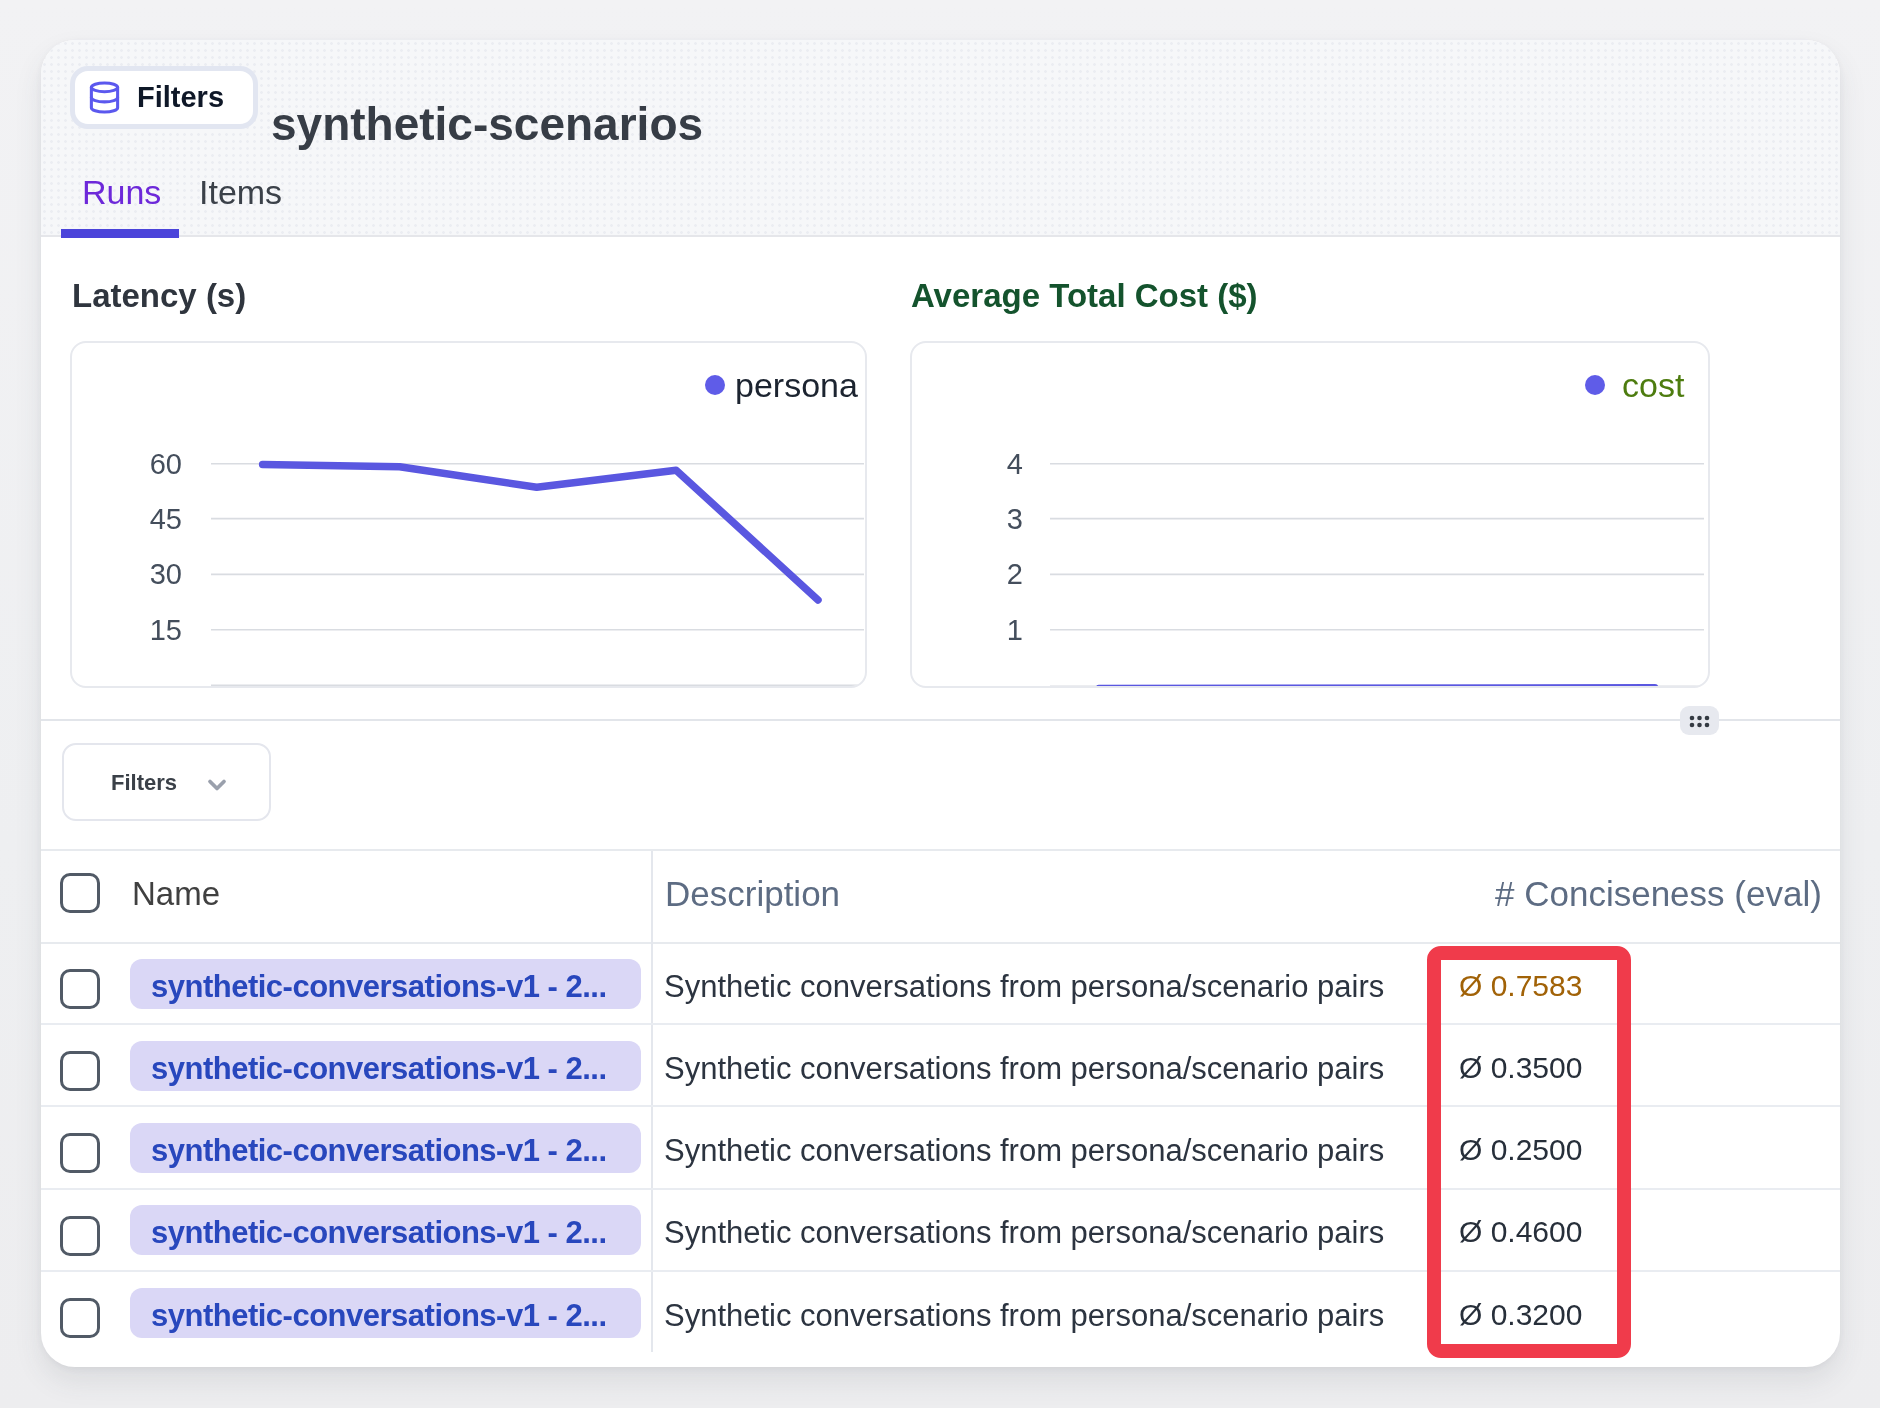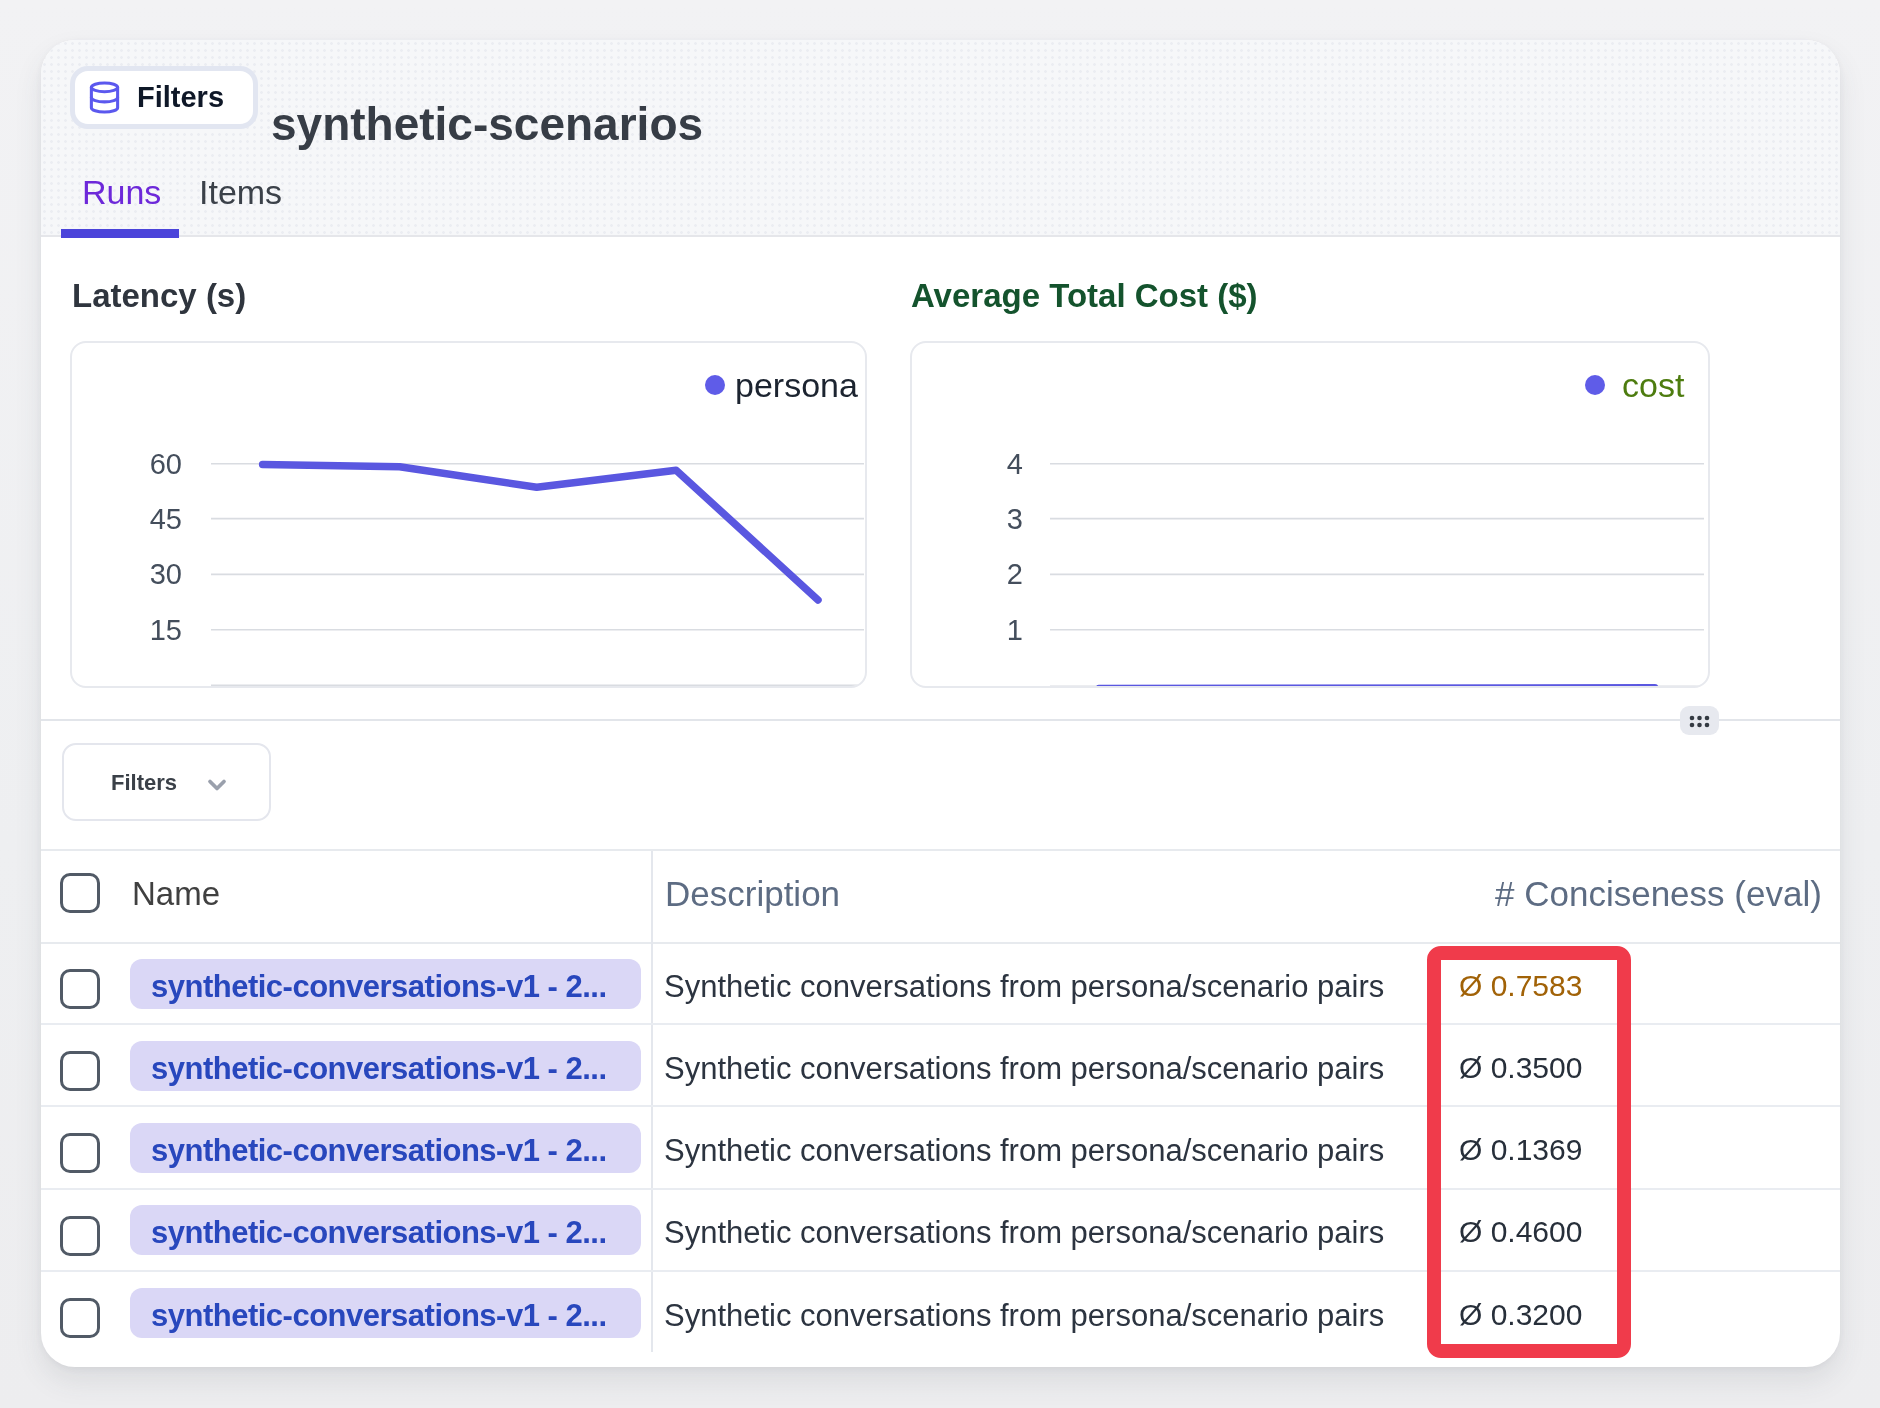--- a/index.html
+++ b/index.html
@@ -111,21 +111,21 @@
 <div class="abs" style="left:60px; top:1051px; width:40px; height:40px; background:#fff; border:3px solid #515a66; border-radius:10px;"></div>
 <div class="abs" style="left:130px; top:1041px; width:511px; height:50px; background:#dad7f6; border-radius:12px;"></div>
 <div class="txt" style="left:151px; top:1053px; font-size:31px; line-height:31px; font-weight:700; letter-spacing:-0.5px; color:#2847bd;">synthetic-conversations-v1 - 2...</div>
 <div class="txt" style="left:664px; top:1053px; font-size:31px; line-height:31px; color:#2c3440;">Synthetic conversations from persona/scenario pairs</div>
 <div class="txt" style="left:1459px; top:1053px; font-size:30px; line-height:30px; color:#272f3a;">Ø 0.3500</div>
 
 <div class="abs" style="left:60px; top:1133px; width:40px; height:40px; background:#fff; border:3px solid #515a66; border-radius:10px;"></div>
 <div class="abs" style="left:130px; top:1123px; width:511px; height:50px; background:#dad7f6; border-radius:12px;"></div>
 <div class="txt" style="left:151px; top:1135px; font-size:31px; line-height:31px; font-weight:700; letter-spacing:-0.5px; color:#2847bd;">synthetic-conversations-v1 - 2...</div>
 <div class="txt" style="left:664px; top:1135px; font-size:31px; line-height:31px; color:#2c3440;">Synthetic conversations from persona/scenario pairs</div>
-<div class="txt" style="left:1459px; top:1135px; font-size:30px; line-height:30px; color:#272f3a;">Ø 0.1369</div>
+<div class="txt" style="left:1459px; top:1135px; font-size:30px; line-height:30px; color:#272f3a;">Ø 0.2500</div>
 
 <div class="abs" style="left:60px; top:1216px; width:40px; height:40px; background:#fff; border:3px solid #515a66; border-radius:10px;"></div>
 <div class="abs" style="left:130px; top:1205px; width:511px; height:50px; background:#dad7f6; border-radius:12px;"></div>
 <div class="txt" style="left:151px; top:1217px; font-size:31px; line-height:31px; font-weight:700; letter-spacing:-0.5px; color:#2847bd;">synthetic-conversations-v1 - 2...</div>
 <div class="txt" style="left:664px; top:1217px; font-size:31px; line-height:31px; color:#2c3440;">Synthetic conversations from persona/scenario pairs</div>
 <div class="txt" style="left:1459px; top:1217px; font-size:30px; line-height:30px; color:#272f3a;">Ø 0.4600</div>
 
 <div class="abs" style="left:60px; top:1298px; width:40px; height:40px; background:#fff; border:3px solid #515a66; border-radius:10px;"></div>
 <div class="abs" style="left:130px; top:1288px; width:511px; height:50px; background:#dad7f6; border-radius:12px;"></div>
 <div class="txt" style="left:151px; top:1300px; font-size:31px; line-height:31px; font-weight:700; letter-spacing:-0.5px; color:#2847bd;">synthetic-conversations-v1 - 2...</div>

